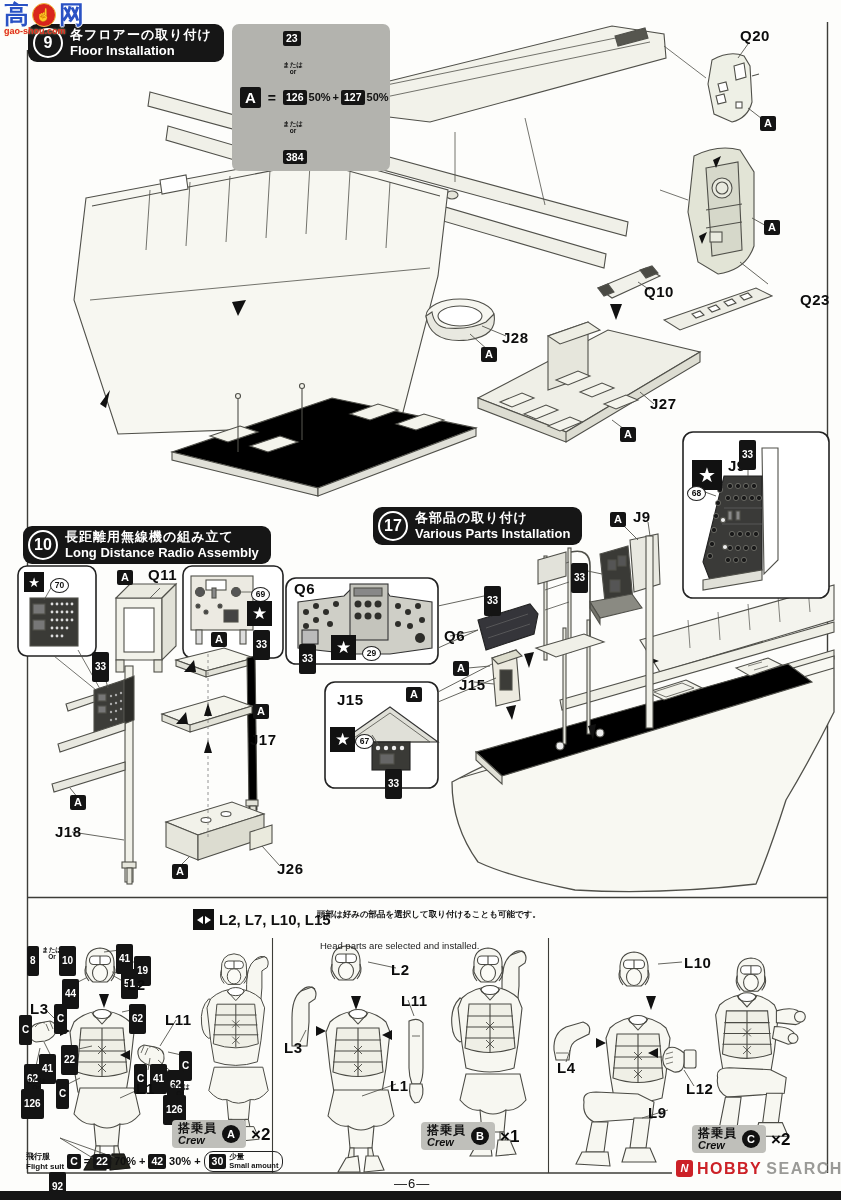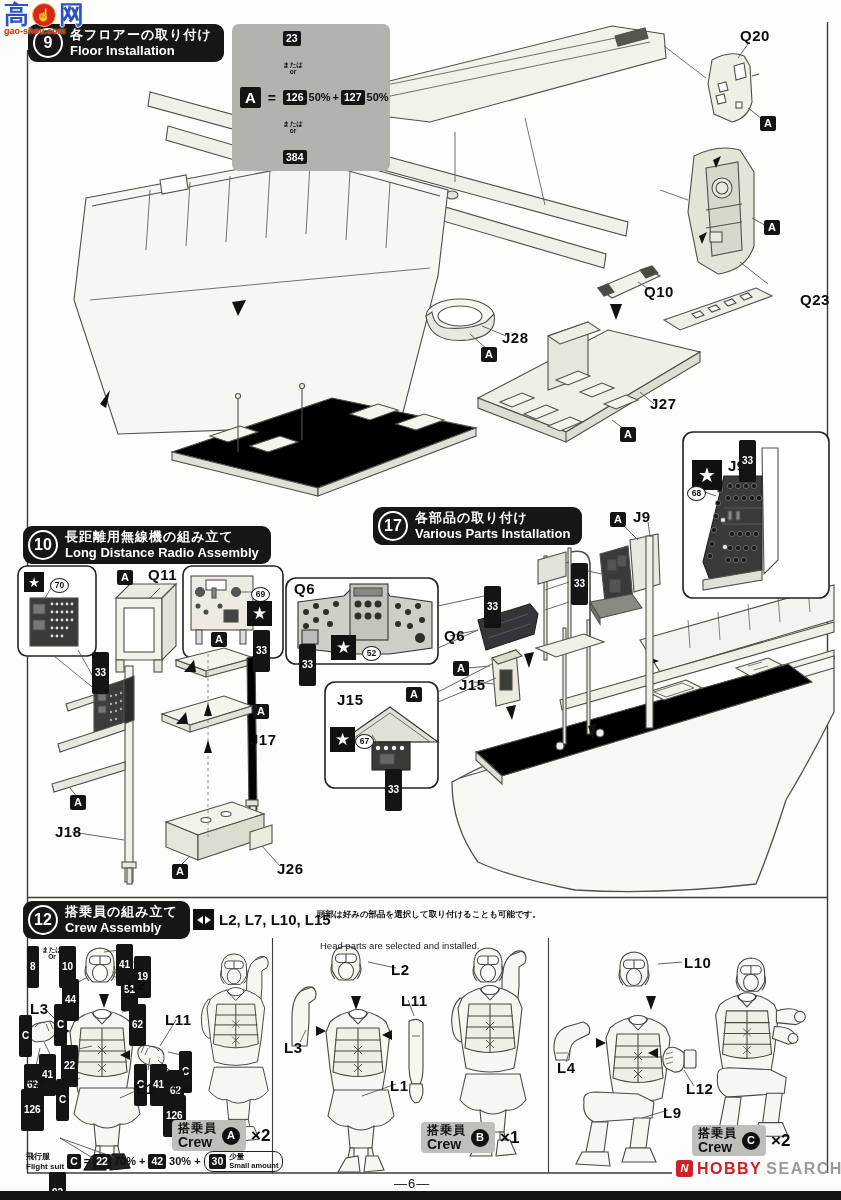--- a/index.html
+++ b/index.html
@@ -1,21 +1,21 @@
 <!DOCTYPE html>
 <html><head>
 <meta charset="utf-8">
 <style>
   html,body{margin:0;padding:0;background:#e9e9e6;}
   #page{position:relative;width:841px;height:1200px;background:#fdfdfb;overflow:hidden;
         font-family:"Liberation Sans",sans-serif;color:#111;}
   #art{position:absolute;left:0;top:0;z-index:1;}
   
   .chip{position:absolute;z-index:3;background:#141414;color:#fff;font:bold 10px/1 "Liberation Sans",sans-serif;
-        padding:16px 3px;border-radius:2px;}
+        padding:10px 3px;border-radius:2px;}
   .chipA{position:absolute;z-index:3;background:#141414;color:#fff;font:bold 11px/1 "Liberation Sans",sans-serif;
         padding:2px 4px;border-radius:2px;}
   .starchip{position:absolute;z-index:3;background:#111;color:#fff;display:flex;align-items:center;justify-content:center;}
   .star-s{width:20px;height:20px;font-size:13px;}
   .star-m{width:25px;height:25px;font-size:17px;}
   .star-l{width:30px;height:30px;font-size:20px;}
   .circ{position:absolute;z-index:3;background:#fff;border:1.4px solid #222;border-radius:50%;
         width:17px;height:13px;display:flex;align-items:center;justify-content:center;
         font:bold 8.5px/1 "Liberation Sans",sans-serif;color:#111;}
   .plabel{position:absolute;z-index:3;font:bold 15px/1 "Liberation Sans",sans-serif;color:#0c0c0c;letter-spacing:.5px;}
@@ -43,21 +43,21 @@
   .swap .tl{width:0;height:0;border-top:4px solid transparent;border-bottom:4px solid transparent;border-right:6px solid #fff;margin-right:2px;}
   .swap .tr{width:0;height:0;border-top:4px solid transparent;border-bottom:4px solid transparent;border-left:6px solid #fff;}
   .noteparts{position:absolute;z-index:3;font:bold 15px/1 "Liberation Sans",sans-serif;}
   .notejp{position:absolute;z-index:3;font:bold 8.5px/1 "Liberation Sans",sans-serif;}
   .noteen{position:absolute;z-index:3;font:9.5px/1 "Liberation Sans",sans-serif;color:#222;}
   
   .crewbox{position:absolute;z-index:3;display:flex;align-items:center;gap:5px;}
   .cb-plate{background:#bfbfba;border-radius:4px;padding:2px 6px;display:flex;align-items:center;gap:5px;}
   .cb-txt{display:flex;flex-direction:column;line-height:1.05;font-weight:bold;color:#111;}
   .cb-jp{font-size:12px;letter-spacing:1px;}
-  .cb-en{font-size:14px;}
+  .cb-en{font-size:11px;font-style:italic;}
   .cb-circle{width:18px;height:18px;background:#111;color:#fff;border-radius:50%;display:flex;align-items:center;
         justify-content:center;font:bold 11px/1 "Liberation Sans",sans-serif;}
   .cb-count{font:bold 17px/1 "Liberation Sans",sans-serif;color:#0a0a0a;}
   
   .flightrow{position:absolute;z-index:3;display:flex;align-items:center;gap:3px;}
   .fl-lab{display:flex;flex-direction:column;font:bold 8px/1.15 "Liberation Sans",sans-serif;}
   .fl-pct{font:bold 11px/1 "Liberation Sans",sans-serif;}
   .fl-brk{border:1.3px solid #222;border-radius:9px;padding:1px 4px;display:flex;align-items:center;gap:3px;}
   .fl-small{display:flex;flex-direction:column;font:bold 7.5px/1.15 "Liberation Sans",sans-serif;}
   
@@ -494,27 +494,20 @@
   <span class="ben">Long Distance Radio Assembly</span>
       </span>
 </div>
 <div class="badge" style="left:373px;top:507px;">
   <span class="bnum">17</span>
   <span class="bt">
         <span class="bjp">各部品の取り付け</span>
   <span class="ben">Various Parts Installation</span>
       </span>
 </div>
-<div class="badge" style="left:23px;top:901px;">
-  <span class="bnum">12</span>
-  <span class="bt">
-        <span class="bjp">搭乗員の組み立て</span>
-  <span class="ben">Crew Assembly</span>
-      </span>
-</div>
 
 <div class="abox">
   <span class="bigA">A</span>
   <span class="eq">=</span>
   <span class="col">
     <span class="mchip">23</span>
     <span class="orstack-in">
           <span>または</span>
           <span>or</span>
         </span>
@@ -562,21 +555,21 @@
 <div class="chipA" style="left:610px;top:512px;">A</div>
 <div class="plabel" style="left:633px;top:509px;">J9</div>
 <div class="chip" style="left:571px;top:563px;">33</div>
 <div class="starchip star-l" style="left:692px;top:460px;">★</div>
 <div class="plabel" style="left:728px;top:458px;">J9</div>
 <div class="chip" style="left:739px;top:440px;">33</div>
 <div class="circ" style="left:687px;top:486px;">68</div>
 <div class="plabel" style="left:294px;top:581px;">Q6</div>
 <div class="chip" style="left:299px;top:644px;">33</div>
 <div class="starchip star-m" style="left:331px;top:635px;">★</div>
-<div class="circ" style="left:362px;top:646px;">52</div>
+<div class="circ" style="left:362px;top:646px;">29</div>
 <div class="chip" style="left:484px;top:586px;">33</div>
 <div class="plabel" style="left:444px;top:628px;">Q6</div>
 <div class="chipA" style="left:453px;top:661px;">A</div>
 <div class="plabel" style="left:459px;top:677px;">J15</div>
 <div class="plabel" style="left:337px;top:692px;">J15</div>
 <div class="chipA" style="left:406px;top:687px;">A</div>
 <div class="starchip star-m" style="left:330px;top:727px;">★</div>
 <div class="circ" style="left:355px;top:734px;">67</div>
 <div class="chip" style="left:385px;top:769px;">33</div>
 
@@ -668,21 +661,21 @@
           <span class="cb-en">Crew</span>
         </span>
   <span class="cb-circle">B</span>
       </span>
   <span class="cb-count">×1</span>
 </div>
 
 <div class="plabel" style="left:684px;top:955px;">L10</div>
 <div class="plabel" style="left:557px;top:1060px;text-align:center;">L4</div>
 <div class="plabel" style="left:686px;top:1081px;">L12</div>
-<div class="plabel" style="left:663px;top:1105px;">L9</div>
+<div class="plabel" style="left:648px;top:1105px;">L9</div>
 <div class="crewbox" style="left:692px;top:1125px;">
   <span class="cb-plate">
         <span class="cb-txt">
           <span class="cb-jp">搭乗員</span>
           <span class="cb-en">Crew</span>
         </span>
   <span class="cb-circle">C</span>
       </span>
   <span class="cb-count">×2</span>
 </div>

